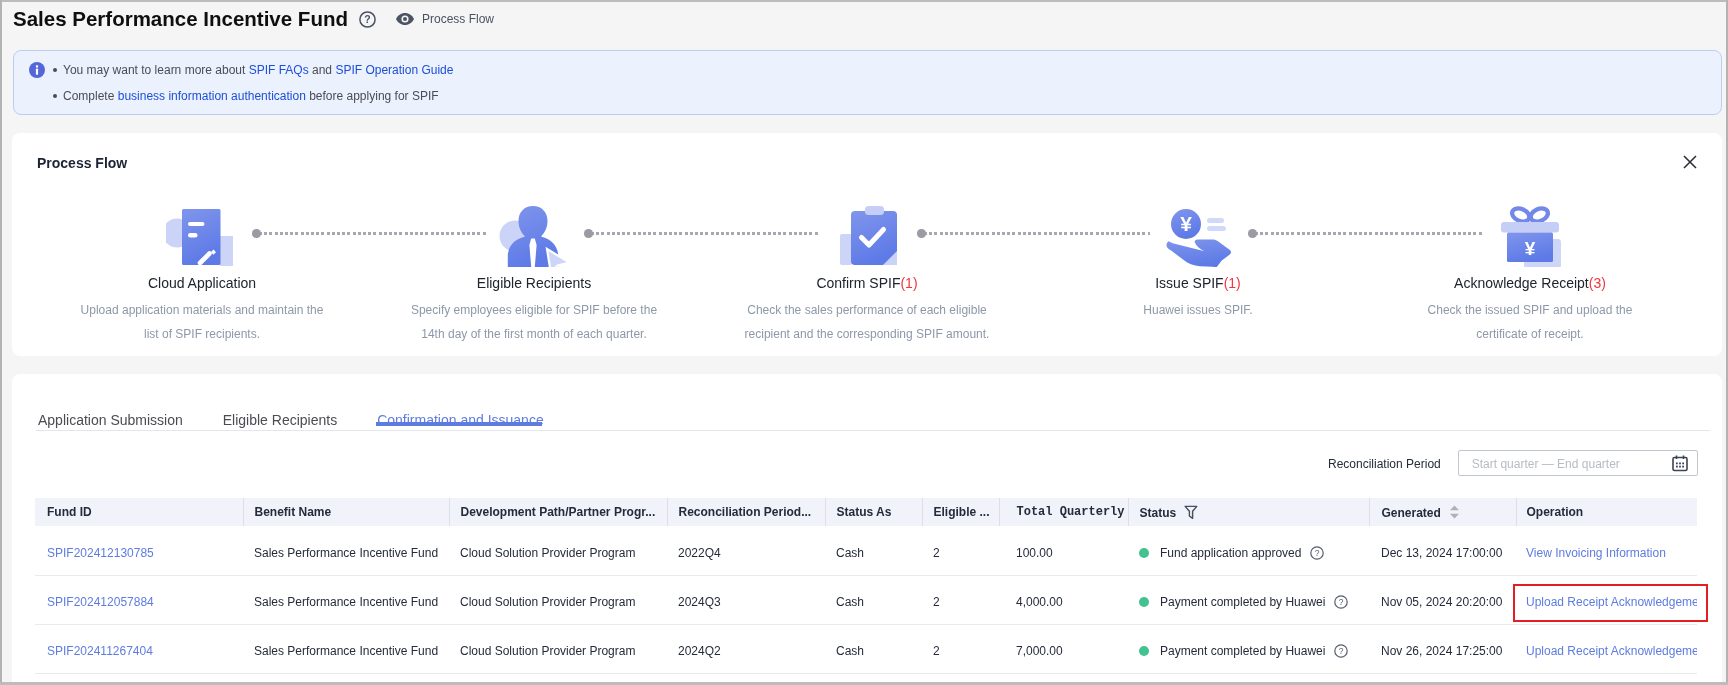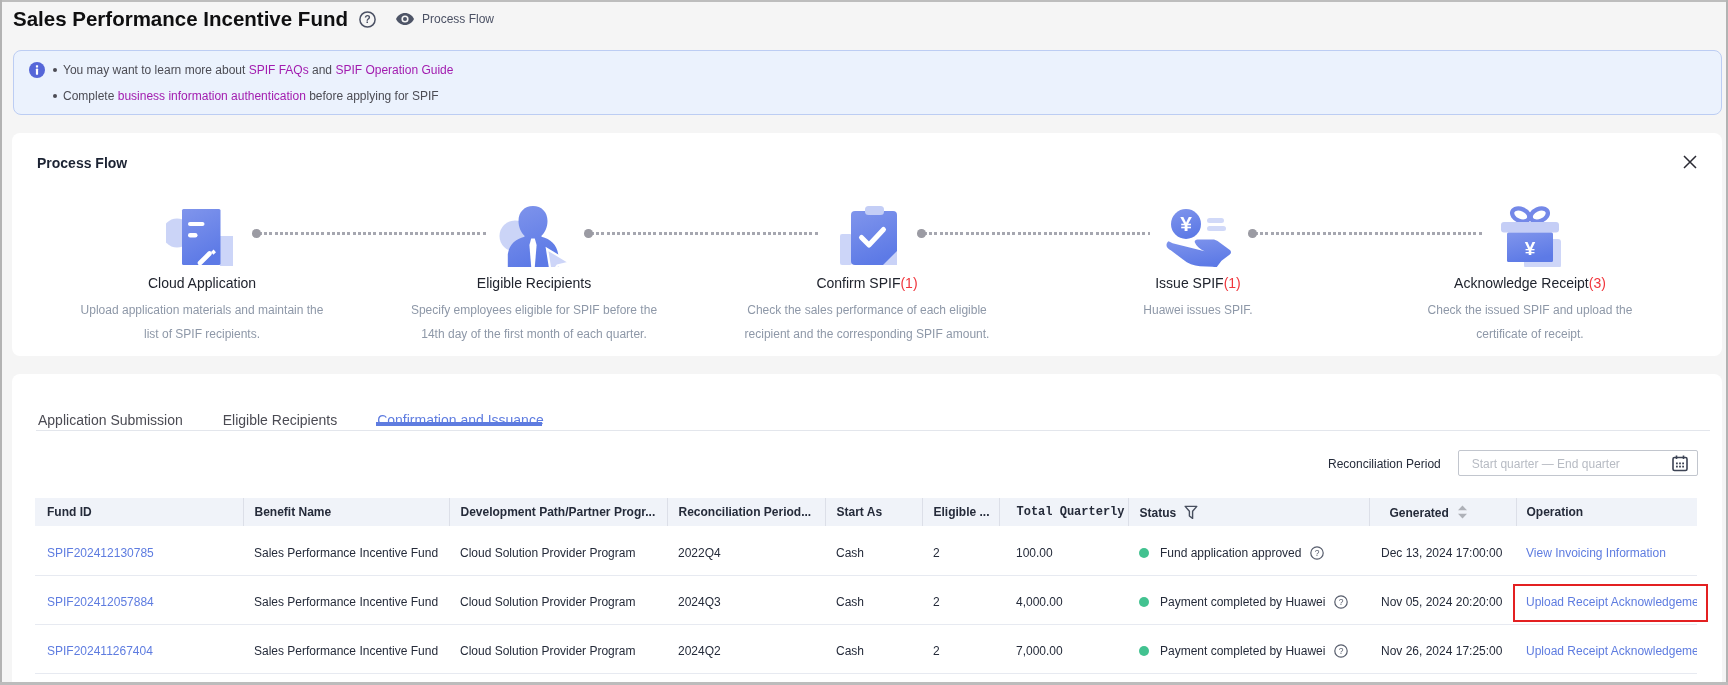--- a/index.html
+++ b/index.html
@@ -17,21 +17,21 @@
 .flowbtn { display:inline-block; vertical-align:top; margin-left:20px; margin-top:3px; font-size:12px; line-height:16px; color:#4b5164; }
 .flowbtn svg { vertical-align:-2px; margin-right:8px; }
 
 
 .banner { position:absolute; left:13px; top:50px; width:1709px; height:65px; background:#ebf2fd; border:1px solid #bccdf3; border-radius:8px; }
 .banner .iicon { position:absolute; left:15px; top:11px; }
 .banner li { position:absolute; left:39px; list-style:none; font-size:12px; line-height:14px; color:#4c4c54; padding-left:10px; white-space:nowrap; }
 li.l1 { top:11.5px; }
 li.l2 { top:38px; }
 .banner li:before { content:''; position:absolute; left:0; top:5px; width:4px; height:4px; border-radius:50%; background:#4c4c54; }
-a.blk { color:#a21caf; text-decoration:none;margin-top:24px; }
+a.blk { color:#1d4ed8; text-decoration:none;margin-top:24px; }
 
 
 .card1 { position:absolute; left:12px; top:133px; width:1710px; height:223px; background:#fff; border-radius:8px; }
 .card2 { position:absolute; left:12px; top:374px; width:1710px; height:311px; background:#fff; border-radius:8px 8px 0 0; }
 
 .pf-title { position:absolute; left:25px; top:22px; font-size:14px; line-height:16px; font-weight:bold; color:#1c2333; }
 .pf-close { position:absolute; right:25px; top:22px; width:14px; height:14px; }
 
 
 .step { position:absolute; width:340px; text-align:center; top:72px; }
@@ -236,27 +236,27 @@
         <col style="width:241px">
         <col style="width:147px">
         <col style="width:181px">
       </colgroup>
     <tbody>
         <tr>
       <th style="padding-left:12px">Fund ID</th>
           <th>Benefit Name</th>
           <th>Development Path/Partner Progr...</th>
           <th>Reconciliation Period...</th>
-          <th>Start As</th>
+          <th>Status As</th>
           <th>Eligible ...</th>
           <th class="p17">Total Quarterly ...</th>
           <th>Status<svg class="filticon" width="14" height="15" viewBox="0 0 14 15">
               <path d="M1.2 1.4 L12.8 1.4 L8.6 6.3 L8.6 13.4 L5.4 11 L5.4 6.3 Z" fill="none" stroke="#474e5e" stroke-width="1.4" stroke-linejoin="round"></path>
             </svg></th>
-          <th style="padding-left:20px">Generated<svg class="sorticon" width="11" height="14" viewBox="0 0 11 14">
+          <th style="padding-left:12px">Generated<svg class="sorticon" width="11" height="14" viewBox="0 0 11 14">
               <path d="M5.5 0.5 L10 5.3 L1 5.3 Z" fill="#aeb1b8"></path>
               <path d="M5.5 13.5 L1 8.7 L10 8.7 Z" fill="#aeb1b8"></path>
             </svg></th>
           <th style="padding-left:10px">Operation</th>
     </tr>
     <tr>
       <td style="padding-left:12px"><a href="#">SPIF202412130785</a></td>
           <td>Sales Performance Incentive Fund</td>
           <td>Cloud Solution Provider Program</td>
           <td>2022Q4</td>

